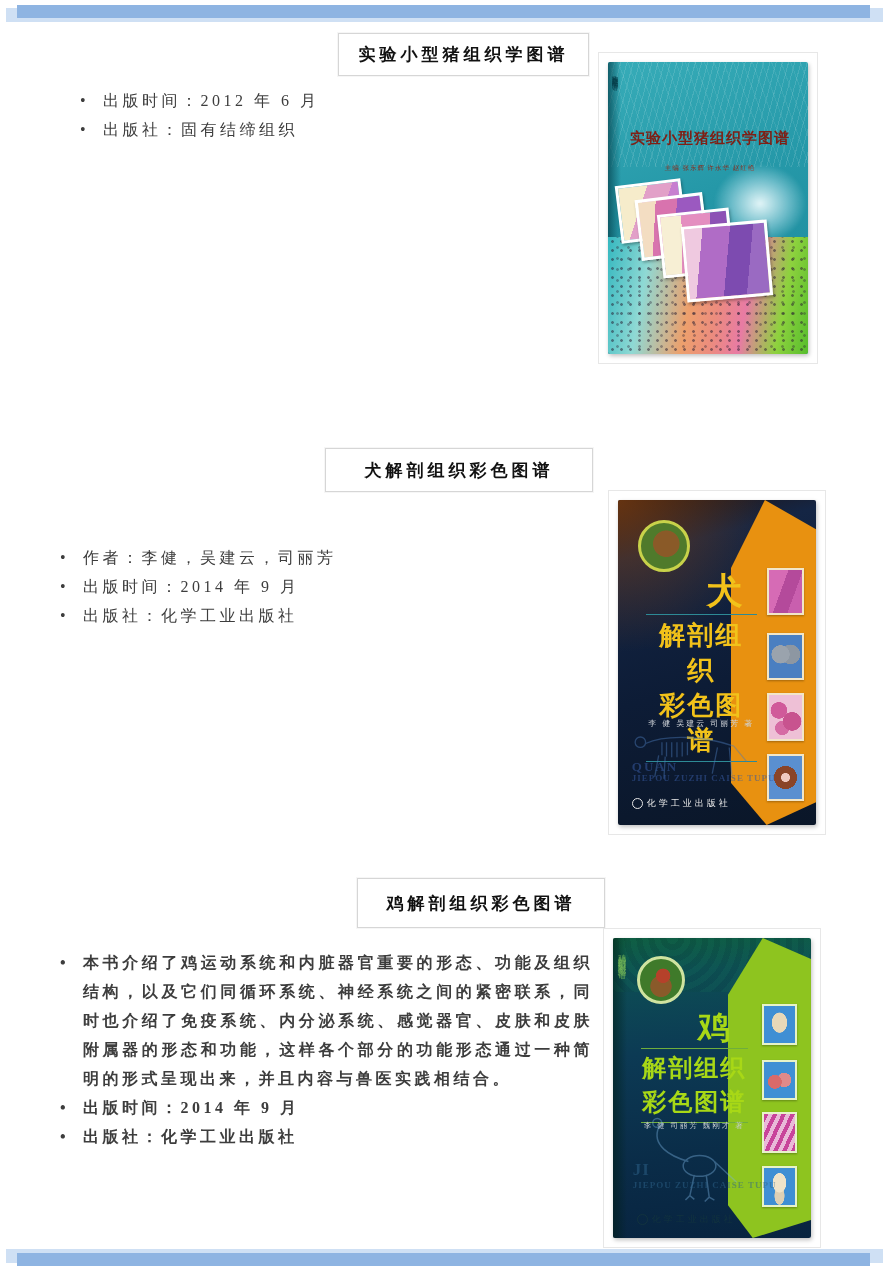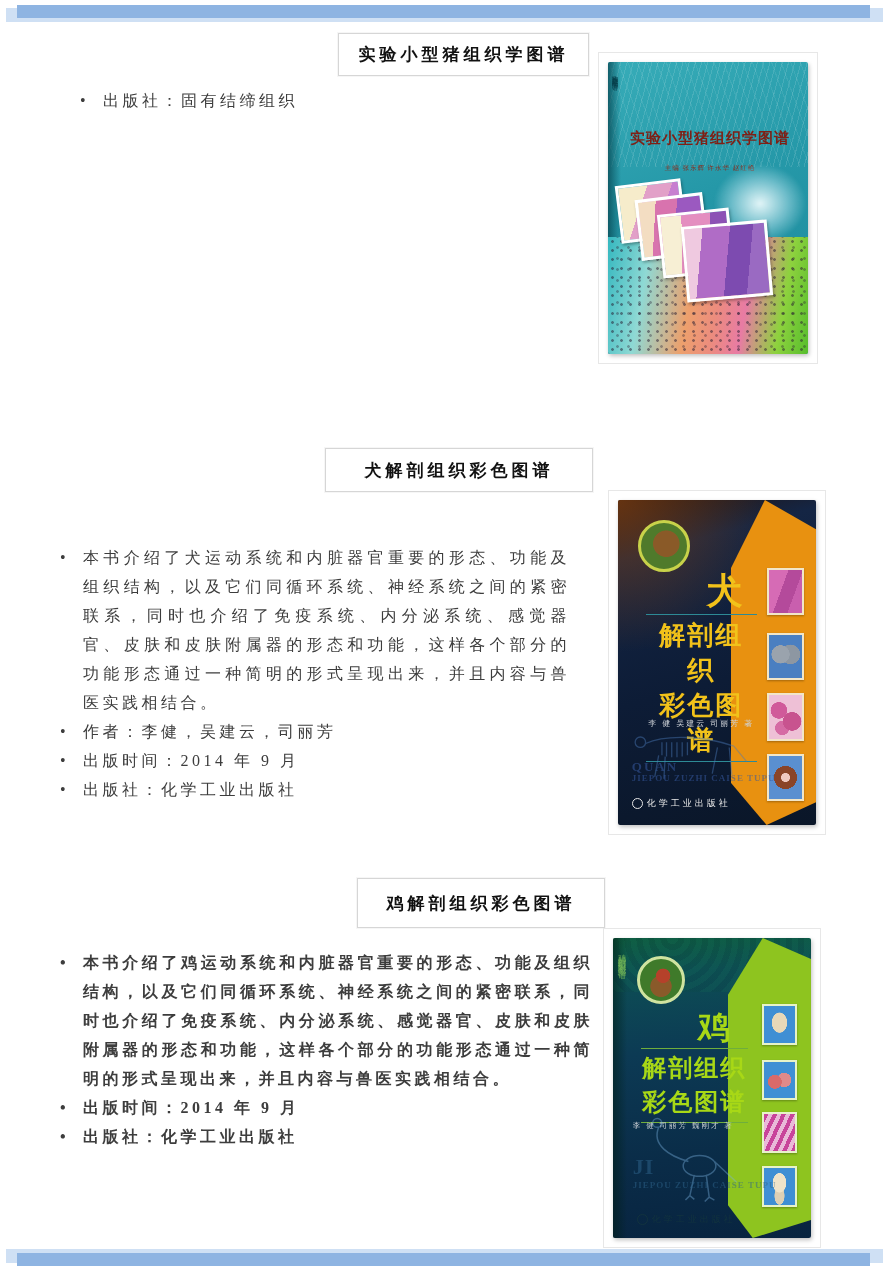--- a/index.html
+++ b/index.html
@@ -140,43 +140,44 @@
   .c3-chicken { position:absolute; left:12%; top:6%; width:48px; height:48px; border-radius:50%;
     border:3px solid #cfe3a0;
     background:radial-gradient(circle at 55% 40%, #b5412a 0 20%, transparent 22%),
                radial-gradient(circle at 50% 65%, #8a5a2a 0 30%, #3f7a2a 32%); }
   .c3-title { position:absolute; left:14%; top:24%; width:54%; color:#a8d816;
     font-weight:bold; text-align:center; }
   .c3-title .big { display:block; font-size:32px; text-align:right; padding-right:18px; line-height:1.1; }
   .c3-title .line { display:block; font-size:24px; letter-spacing:2px; line-height:1.4; }
   .c3-rule { border:none; border-top:1px solid #6fae3c; margin:3px 0; }
   .c3-authors { position:absolute; left:10%; top:61%; width:62%;
-    text-align:left; font-size:7.5px; letter-spacing:2px; color:#c9cfd4;font-family:Liberation Serif, serif; }
+    text-align:center; font-size:7.5px; letter-spacing:2px; color:#c9cfd4;font-family:Liberation Serif, serif; }
   .c3-skel { position:absolute; left:8%; top:58%; width:60%; height:32%; opacity:.4; }
   .c3-pinyin { position:absolute; left:10%; bottom:16%; color:rgba(45,100,140,.5); font-weight:bold; }
-  .c3-pinyin .lg { font-size:22px; display:inline; letter-spacing:1px; }
+  .c3-pinyin .lg { font-size:17px; display:inline; letter-spacing:1px; }
   .c3-pinyin .sm { font-size:9px; letter-spacing:1px; display:block; }
   .c3-pub { position:absolute; left:12%; bottom:4%; display:flex; align-items:center; gap:4px;
     color:#12333f; font-size:9px; letter-spacing:3px; }
   .c3-spine { position:absolute; left:0; top:0; width:14px; height:100%;
     background:linear-gradient(to right, rgba(0,30,20,.55), rgba(0,30,20,0)); }
   .c3-spine-text { writing-mode:vertical-rl; font-size:8px; color:rgba(120,190,90,.55);
     letter-spacing:2px; margin:10px 0 0 2px; display:inline-block; font-weight:bold; }
 </style>
 </head>
 <body>
 
 <div class="abs bar-light" id="bar-top-light"></div>
 <div class="abs bar-dark" id="bar-top-dark"></div>
 
 <div class="abs title-box" id="title-box-1">
   <span>实验小型猪组织学图谱</span>
 </div>
 
 <ul class="abs book-list" id="list-1">
+  <li>出版时间：2012 年 6 月</li>
   <li>出版社：固有结缔组织</li>
 </ul>
 
 <div class="abs cover-frame" id="cover-frame-1">
   <div class="cover cover1">
     <div class="c1-mesh"></div>
     <div class="c1-spine">
       <span class="c1-spine-text">实验小型猪组织学图谱</span>
     </div>
     <div class="c1-title">实验小型猪组织学图谱</div>
@@ -188,21 +189,20 @@
     <div class="c1-slide c1-s3"></div>
     <div class="c1-slide c1-s4"></div>
   </div>
 </div>
 
 <div class="abs title-box" id="title-box-2">
   <span>犬解剖组织彩色图谱</span>
 </div>
 
 <ul class="abs book-list" id="list-2">
-  <li>本书介绍了犬运动系统和内脏器官重要的形态、功能及组织结构，以及它们同循环系统、神经系统之间的紧密联系，同时也介绍了免疫系统、内分泌系统、感觉器官、皮肤和皮肤附属器的形态和功能，这样各个部分的功能形态通过一种简明的形式呈现出来，并且内容与兽医实践相结合。</li>
   <li>作者：李健，吴建云，司丽芳</li>
   <li>出版时间：2014 年 9 月</li>
   <li>出版社：化学工业出版社</li>
 </ul>
 
 <div class="abs cover-frame" id="cover-frame-2">
   <div class="cover cover2">
     <div class="c2-panel"></div>
     <div class="c2-img c2-i1"></div>
     <div class="c2-img c2-i2"></div>

